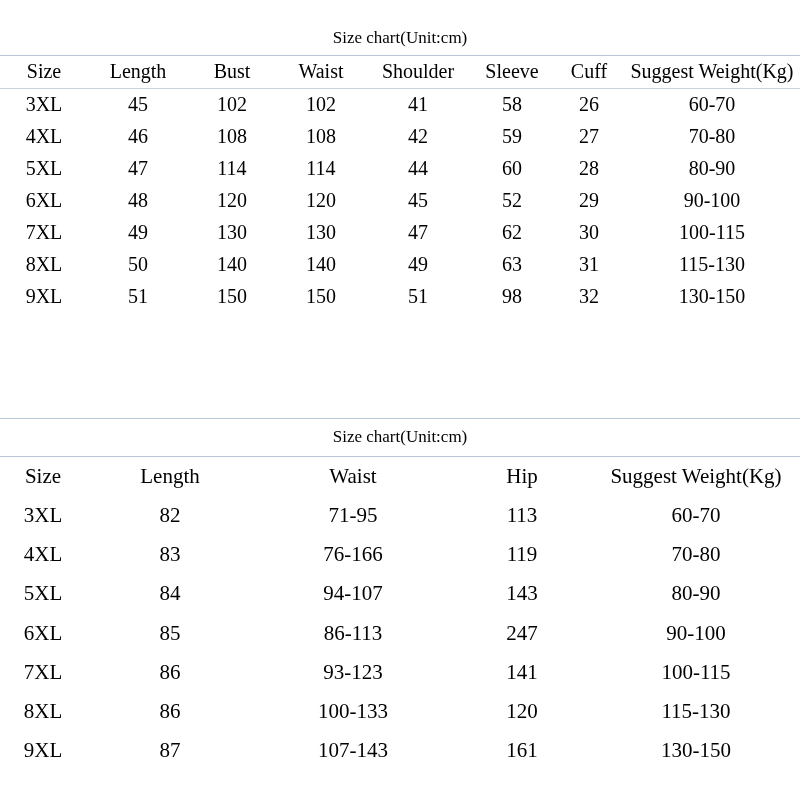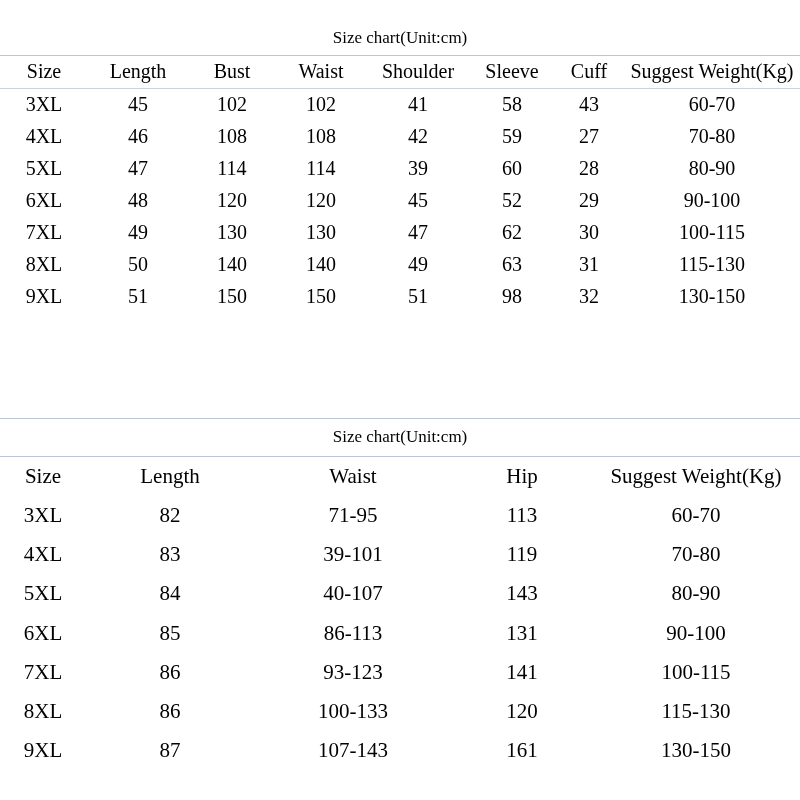--- a/index.html
+++ b/index.html
@@ -124,39 +124,39 @@
         </tr>
       </thead>
       <tbody>
         <tr>
           <td>3XL</td>
           <td>45</td>
           <td>102</td>
           <td>102</td>
           <td>41</td>
           <td>58</td>
-          <td>43</td>
+          <td>26</td>
           <td>60-70</td>
         </tr>
         <tr>
           <td>4XL</td>
           <td>46</td>
           <td>108</td>
           <td>108</td>
           <td>42</td>
           <td>59</td>
           <td>27</td>
           <td>70-80</td>
         </tr>
         <tr>
           <td>5XL</td>
           <td>47</td>
           <td>114</td>
           <td>114</td>
-          <td>39</td>
+          <td>44</td>
           <td>60</td>
           <td>28</td>
           <td>80-90</td>
         </tr>
         <tr>
           <td>6XL</td>
           <td>48</td>
           <td>120</td>
           <td>120</td>
           <td>45</td>
@@ -221,36 +221,36 @@
         <tr>
           <td>3XL</td>
           <td>82</td>
           <td>71-95</td>
           <td>113</td>
           <td>60-70</td>
         </tr>
         <tr>
           <td>4XL</td>
           <td>83</td>
-          <td>39-101</td>
+          <td>76-166</td>
           <td>119</td>
           <td>70-80</td>
         </tr>
         <tr>
           <td>5XL</td>
           <td>84</td>
-          <td>40-107</td>
+          <td>94-107</td>
           <td>143</td>
           <td>80-90</td>
         </tr>
         <tr>
           <td>6XL</td>
           <td>85</td>
           <td>86-113</td>
-          <td>131</td>
+          <td>247</td>
           <td>90-100</td>
         </tr>
         <tr>
           <td>7XL</td>
           <td>86</td>
           <td>93-123</td>
           <td>141</td>
           <td>100-115</td>
         </tr>
         <tr>

